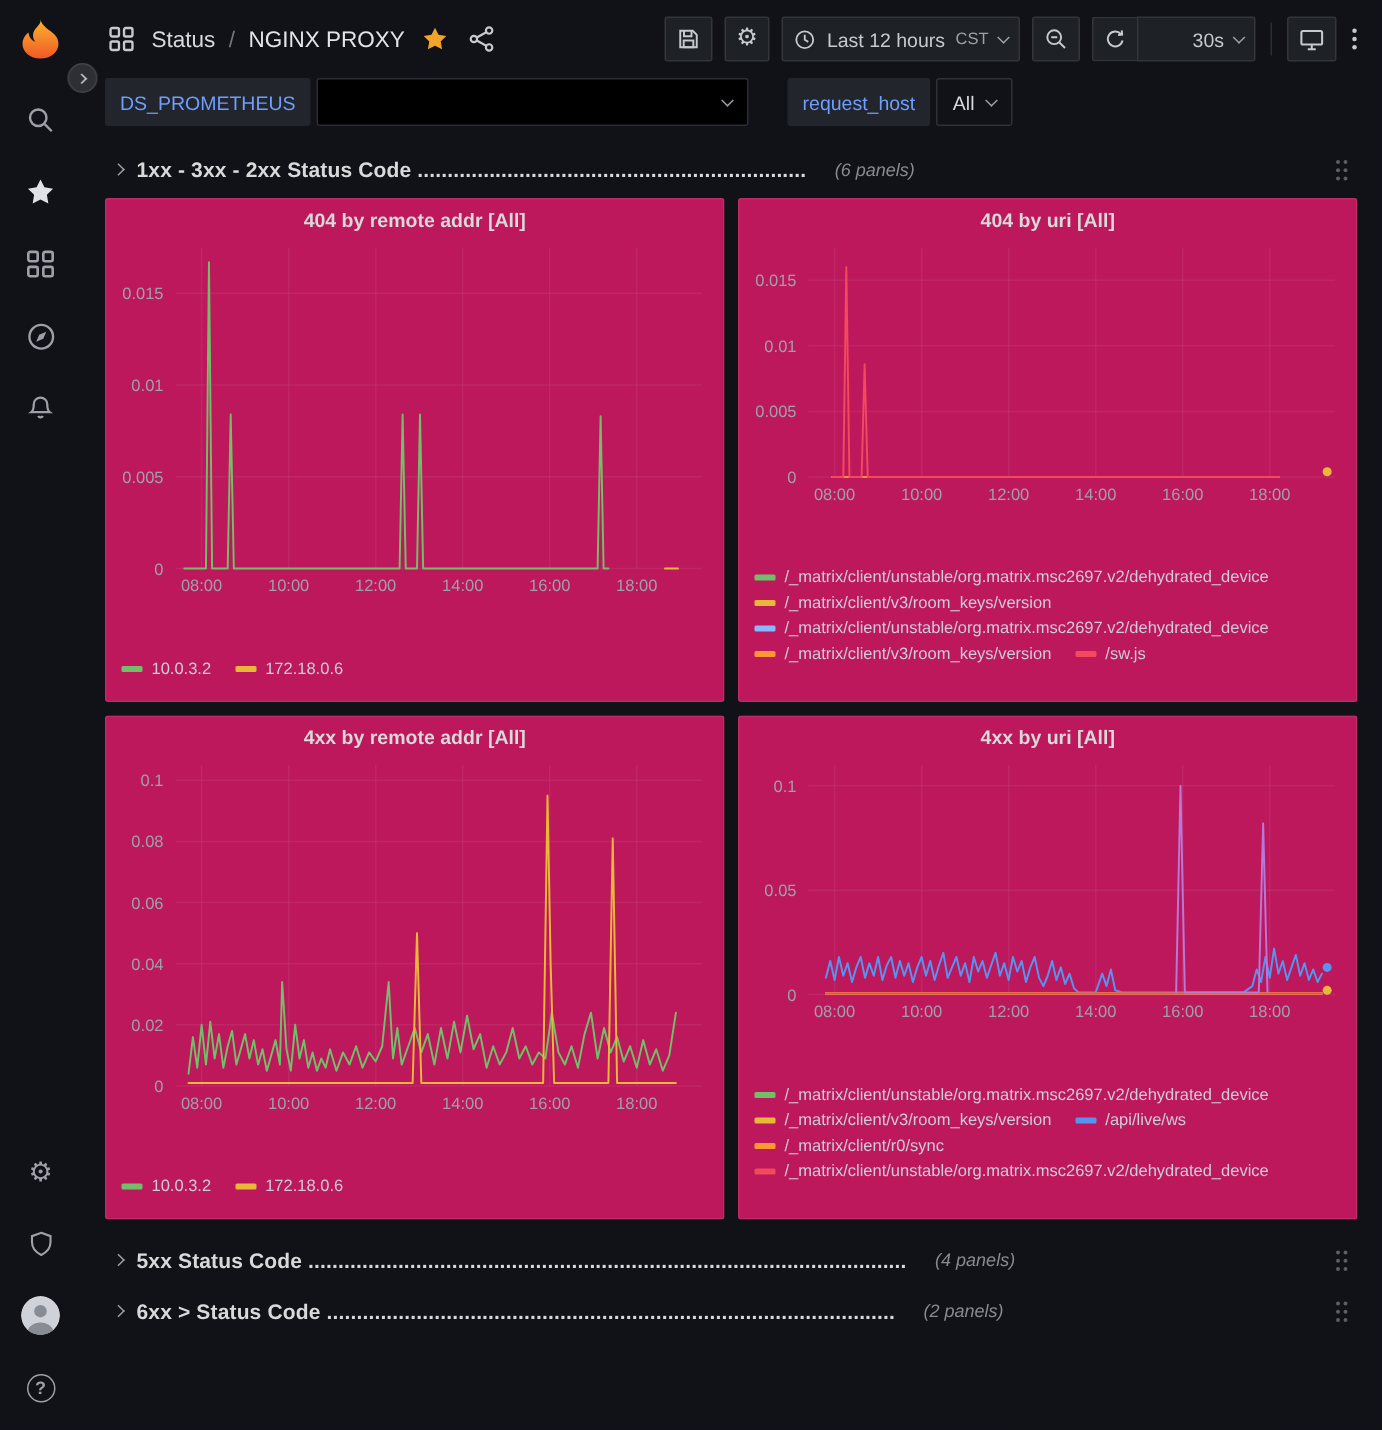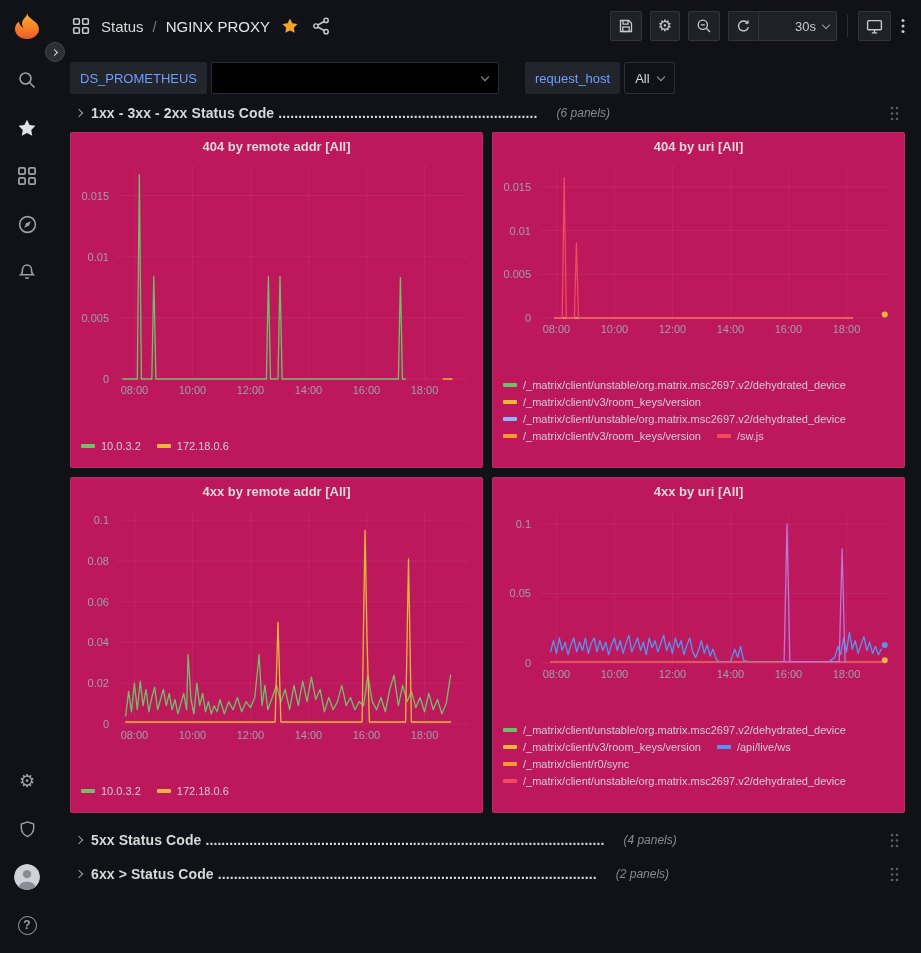--- a/index.html
+++ b/index.html
@@ -47,21 +47,21 @@
   .tool-btn { height:30px; min-width:30px; padding:0 7px; display:flex; align-items:center; gap:7px;
     justify-content:center; background:#1e2126; border:1px solid #33353a; border-radius:2px;
     color:#c7c9cf; font-size:13px; cursor:pointer; white-space:nowrap; }
   .tz { font-size:11px; color:#9da0a8; }
   .btn-group { display:flex; }
   .btn-group .tool-btn:first-child { border-radius:2px 0 0 2px; border-right:none; }
   .btn-group .tool-btn:last-child { border-radius:0 2px 2px 0;padding-left:36px; }
   .v-div { width:1px; height:22px; background:#2c2e33; margin:0 2px; }
 
   
-  .subnav { height:42px; display:flex; align-items:flex-end; padding:0 16px; gap:4px; }
+  .subnav { height:42px; display:flex; align-items:flex-start; padding:0 16px; gap:4px; }
   .var-label { height:32px; display:flex; align-items:center; padding:0 10px; background:#22252b;
     color:#6e9fff; font-size:13px; font-weight:500; border-radius:2px; cursor:pointer; white-space:nowrap; }
   .var-select { height:32px; display:flex; align-items:center; gap:8px; padding:0 10px;
     background:#111217; border:1px solid #2e3036; border-radius:2px; font-size:13px;
     color:#d8d9da; cursor:pointer; }
   .var-select.blackbox { width:288px; background:#000; justify-content:flex-end; border-color:#2a2c31; }
   .gap { width:18px; }
 
   
   .dash { flex:1; padding:4px 16px 8px; overflow:hidden; }
@@ -192,20 +192,29 @@
         <button class="tool-btn">
           <svg width="16" height="16" viewBox="0 0 16 16" fill="none" stroke="#c7c9cf" stroke-width="1.3">
               <path d="M2.5 2.5h8.3l2.7 2.7v8.3H2.5z"></path>
               <path d="M5 2.5v3.6h5V2.5"></path>
               <rect x="4.8" y="9" width="6.4" height="4.5"></rect>
             </svg>
         </button>
         <button class="tool-btn">
             <span class="gear-glyph" style="font-size:16px;color:#c7c9cf;">⚙</span>
           </button>
+        <button class="tool-btn">
+          <svg width="15" height="15" viewBox="0 0 16 16" fill="none" stroke="#c7c9cf" stroke-width="1.3">
+              <circle cx="8" cy="8" r="6"></circle>
+              <path d="M8 4.5V8l2.5 1.5"></path>
+            </svg>
+          <span>Last 12 hours</span>
+          <span class="tz">CST</span>
+          <span class="chev down"></span>
+        </button>
         <button class="tool-btn">
           <svg width="16" height="16" viewBox="0 0 16 16" fill="none" stroke="#c7c9cf" stroke-width="1.3">
               <circle cx="6.8" cy="6.8" r="4.6"></circle>
               <path d="M10.3 10.3L14 14M4.8 6.8h4"></path>
             </svg>
         </button>
         <div class="btn-group">
           <button class="tool-btn">
             <svg width="15" height="15" viewBox="0 0 16 16" fill="none" stroke="#c7c9cf" stroke-width="1.4">
                 <path d="M13.2 8.6A5.3 5.3 0 1 1 12.1 4"></path>

